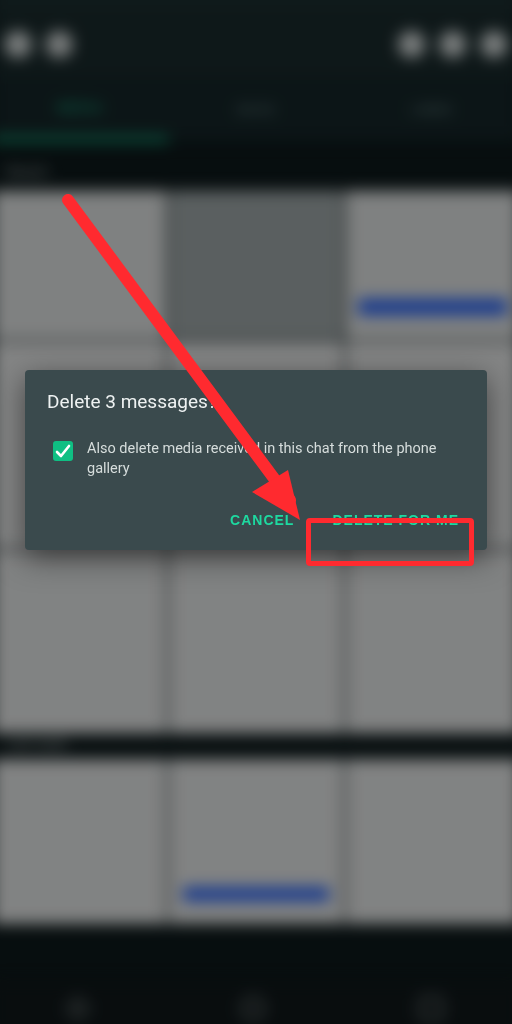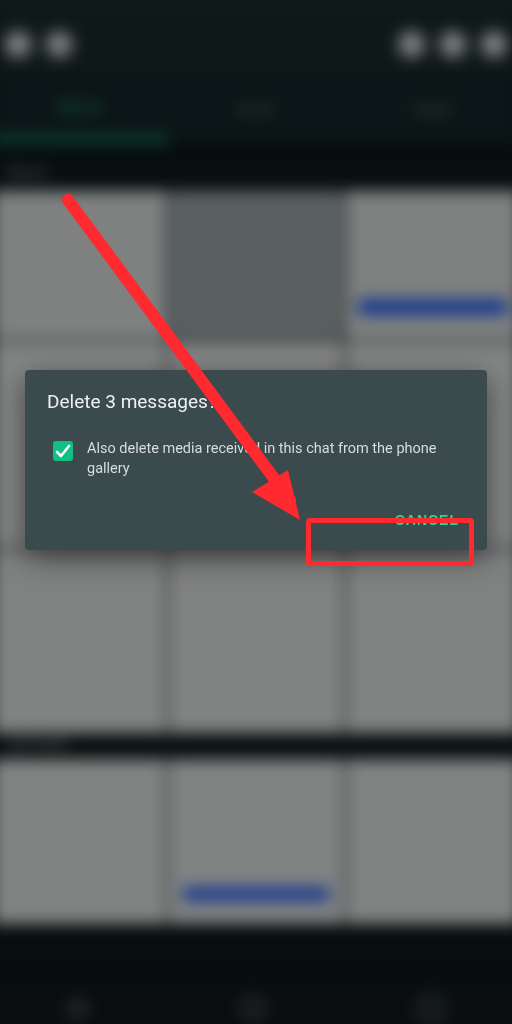--- a/index.html
+++ b/index.html
@@ -328,20 +328,21 @@
     <div class="checkbox">
       <svg viewBox="0 0 20 20">
           <polyline points="4,11 8,15 16,5" fill="none" stroke="#ffffff" stroke-width="2.6" stroke-linecap="round" stroke-linejoin="round"></polyline>
         </svg>
     </div>
     <div class="checklabel">Also delete media received in this chat from the phone gallery</div>
   </div>
 
   <div class="actions">
     <button class="action-btn">CANCEL</button>
+    <button class="action-btn">DELETE FOR ME</button>
   </div>
 </div>
 
 <div class="annot">
   <svg width="512" height="1024" style="position:absolute;inset:0;">
     <defs></defs>
 
     <line x1="68" y1="200" x2="290" y2="500" stroke="#ff2a2f" stroke-width="12" stroke-linecap="round"></line>
 
     <polygon points="300,520 252,492 288,470" fill="#ff2a2f"></polygon>

